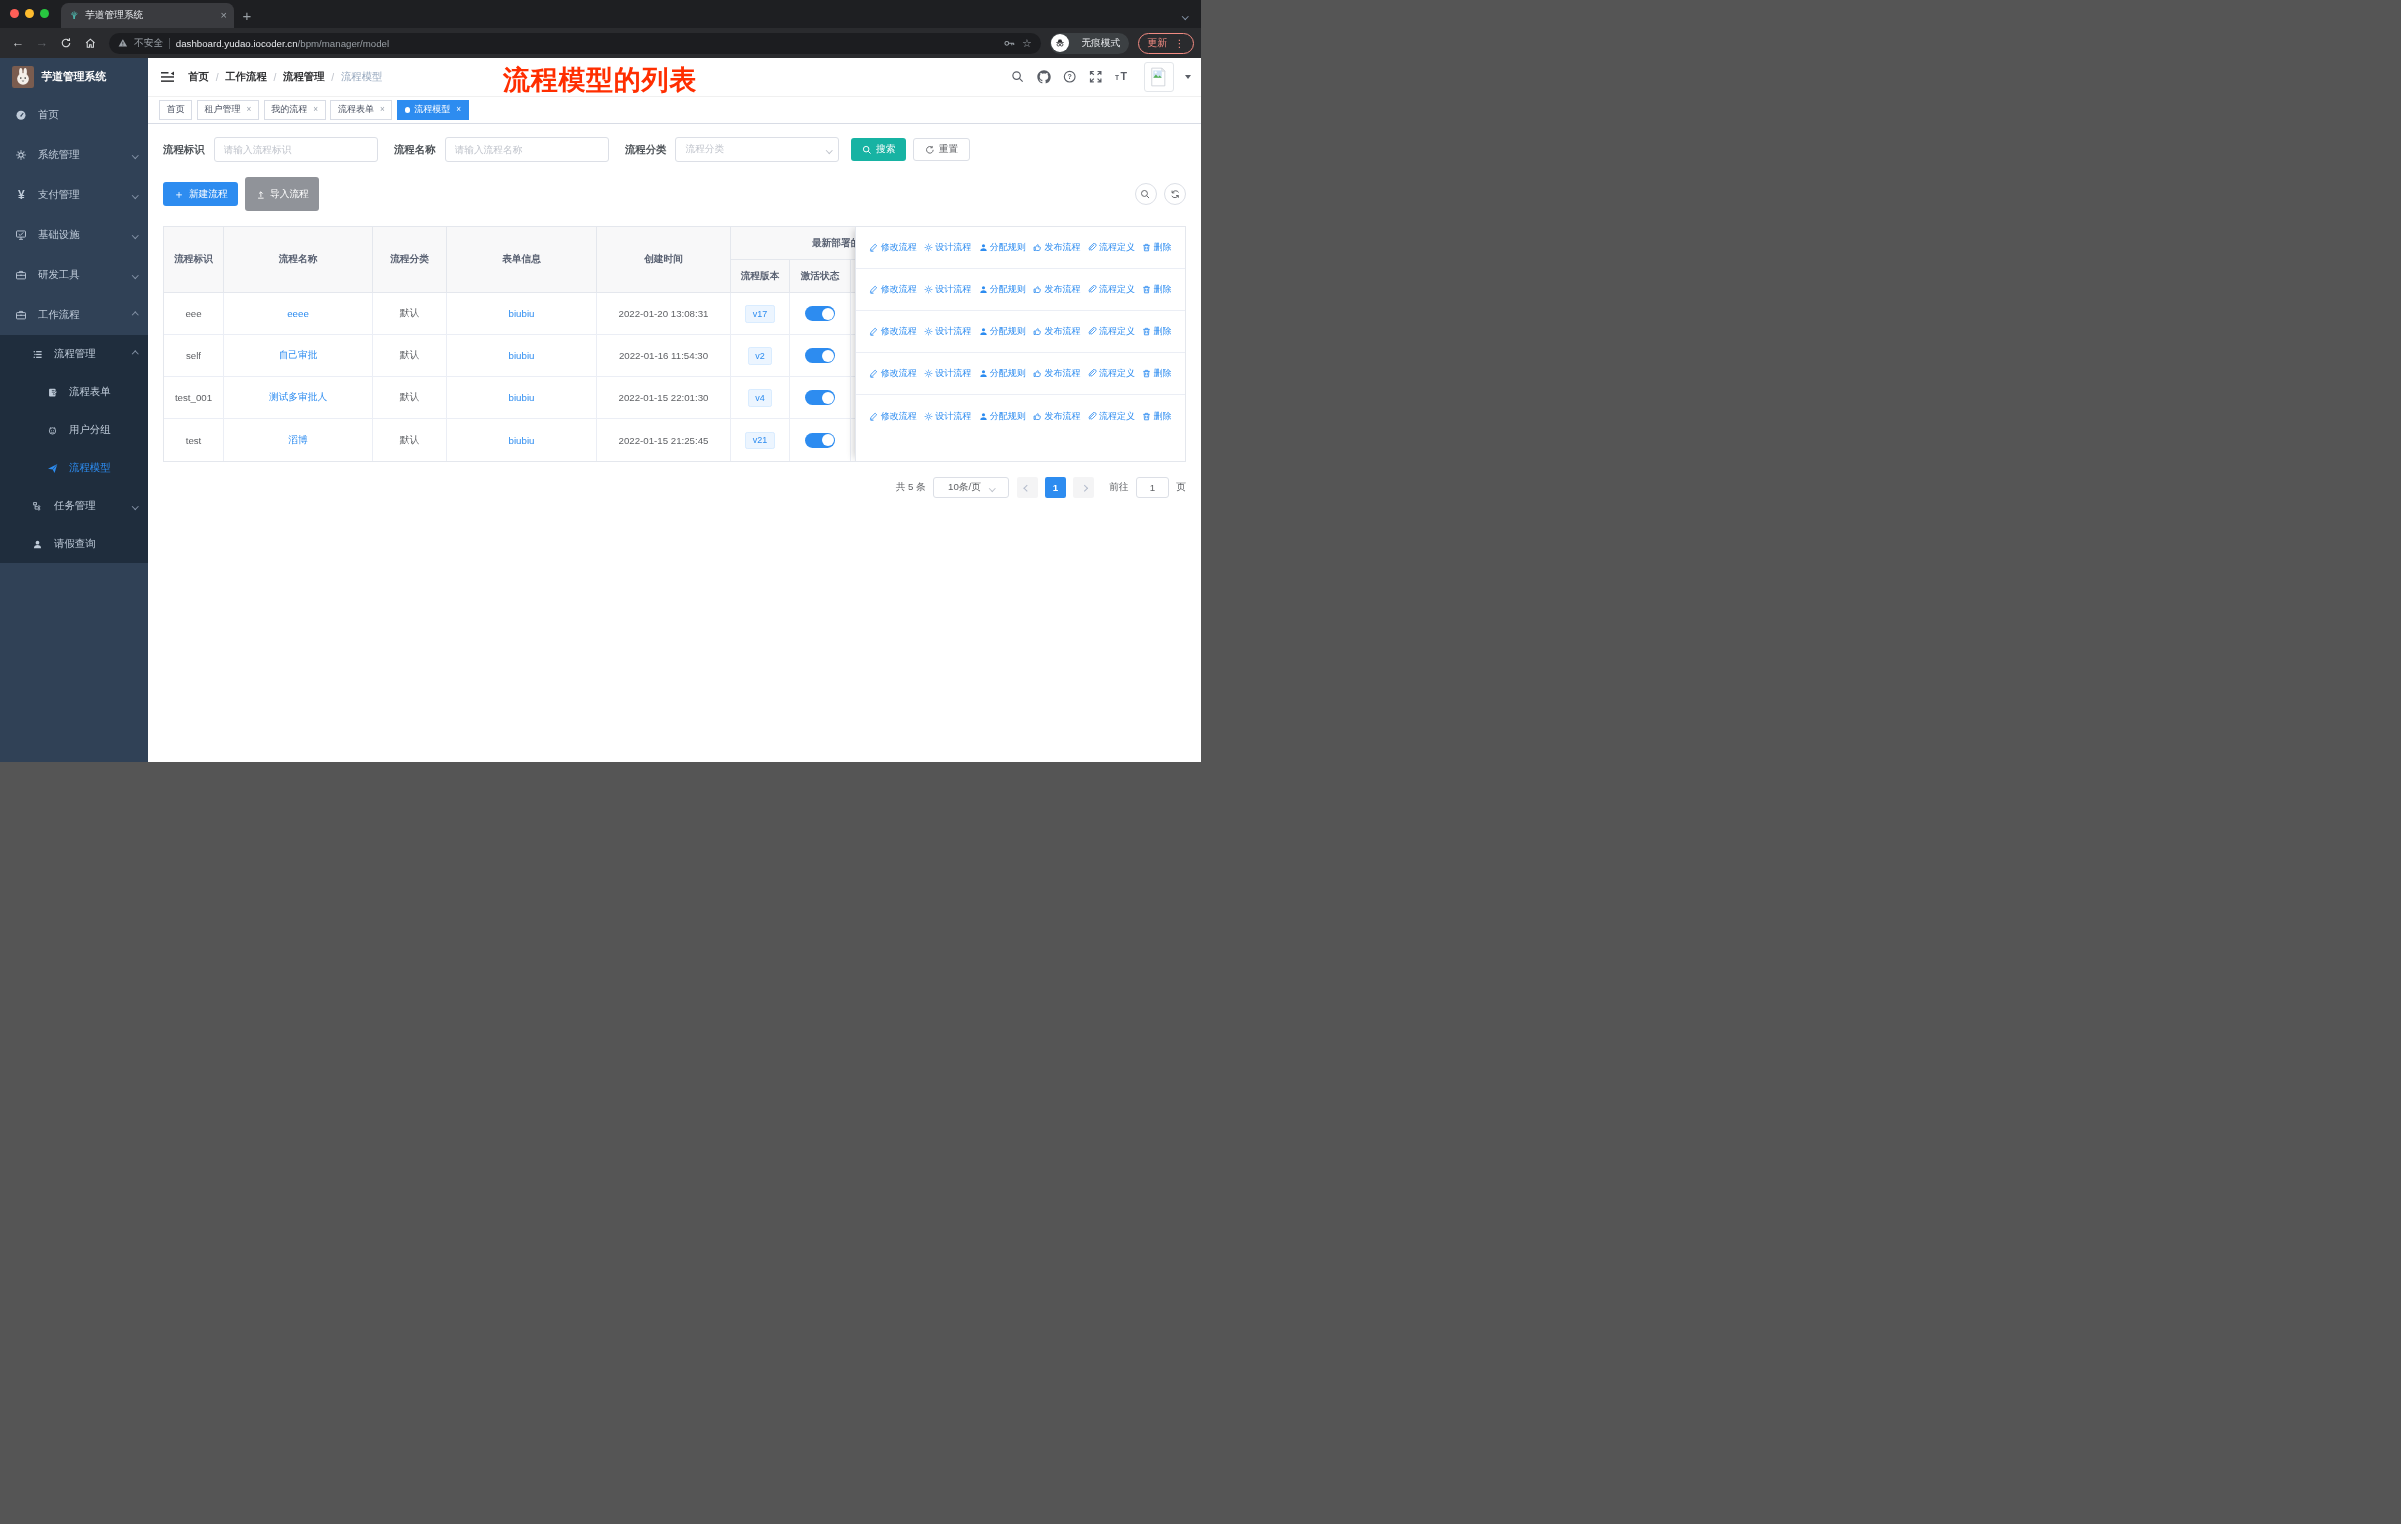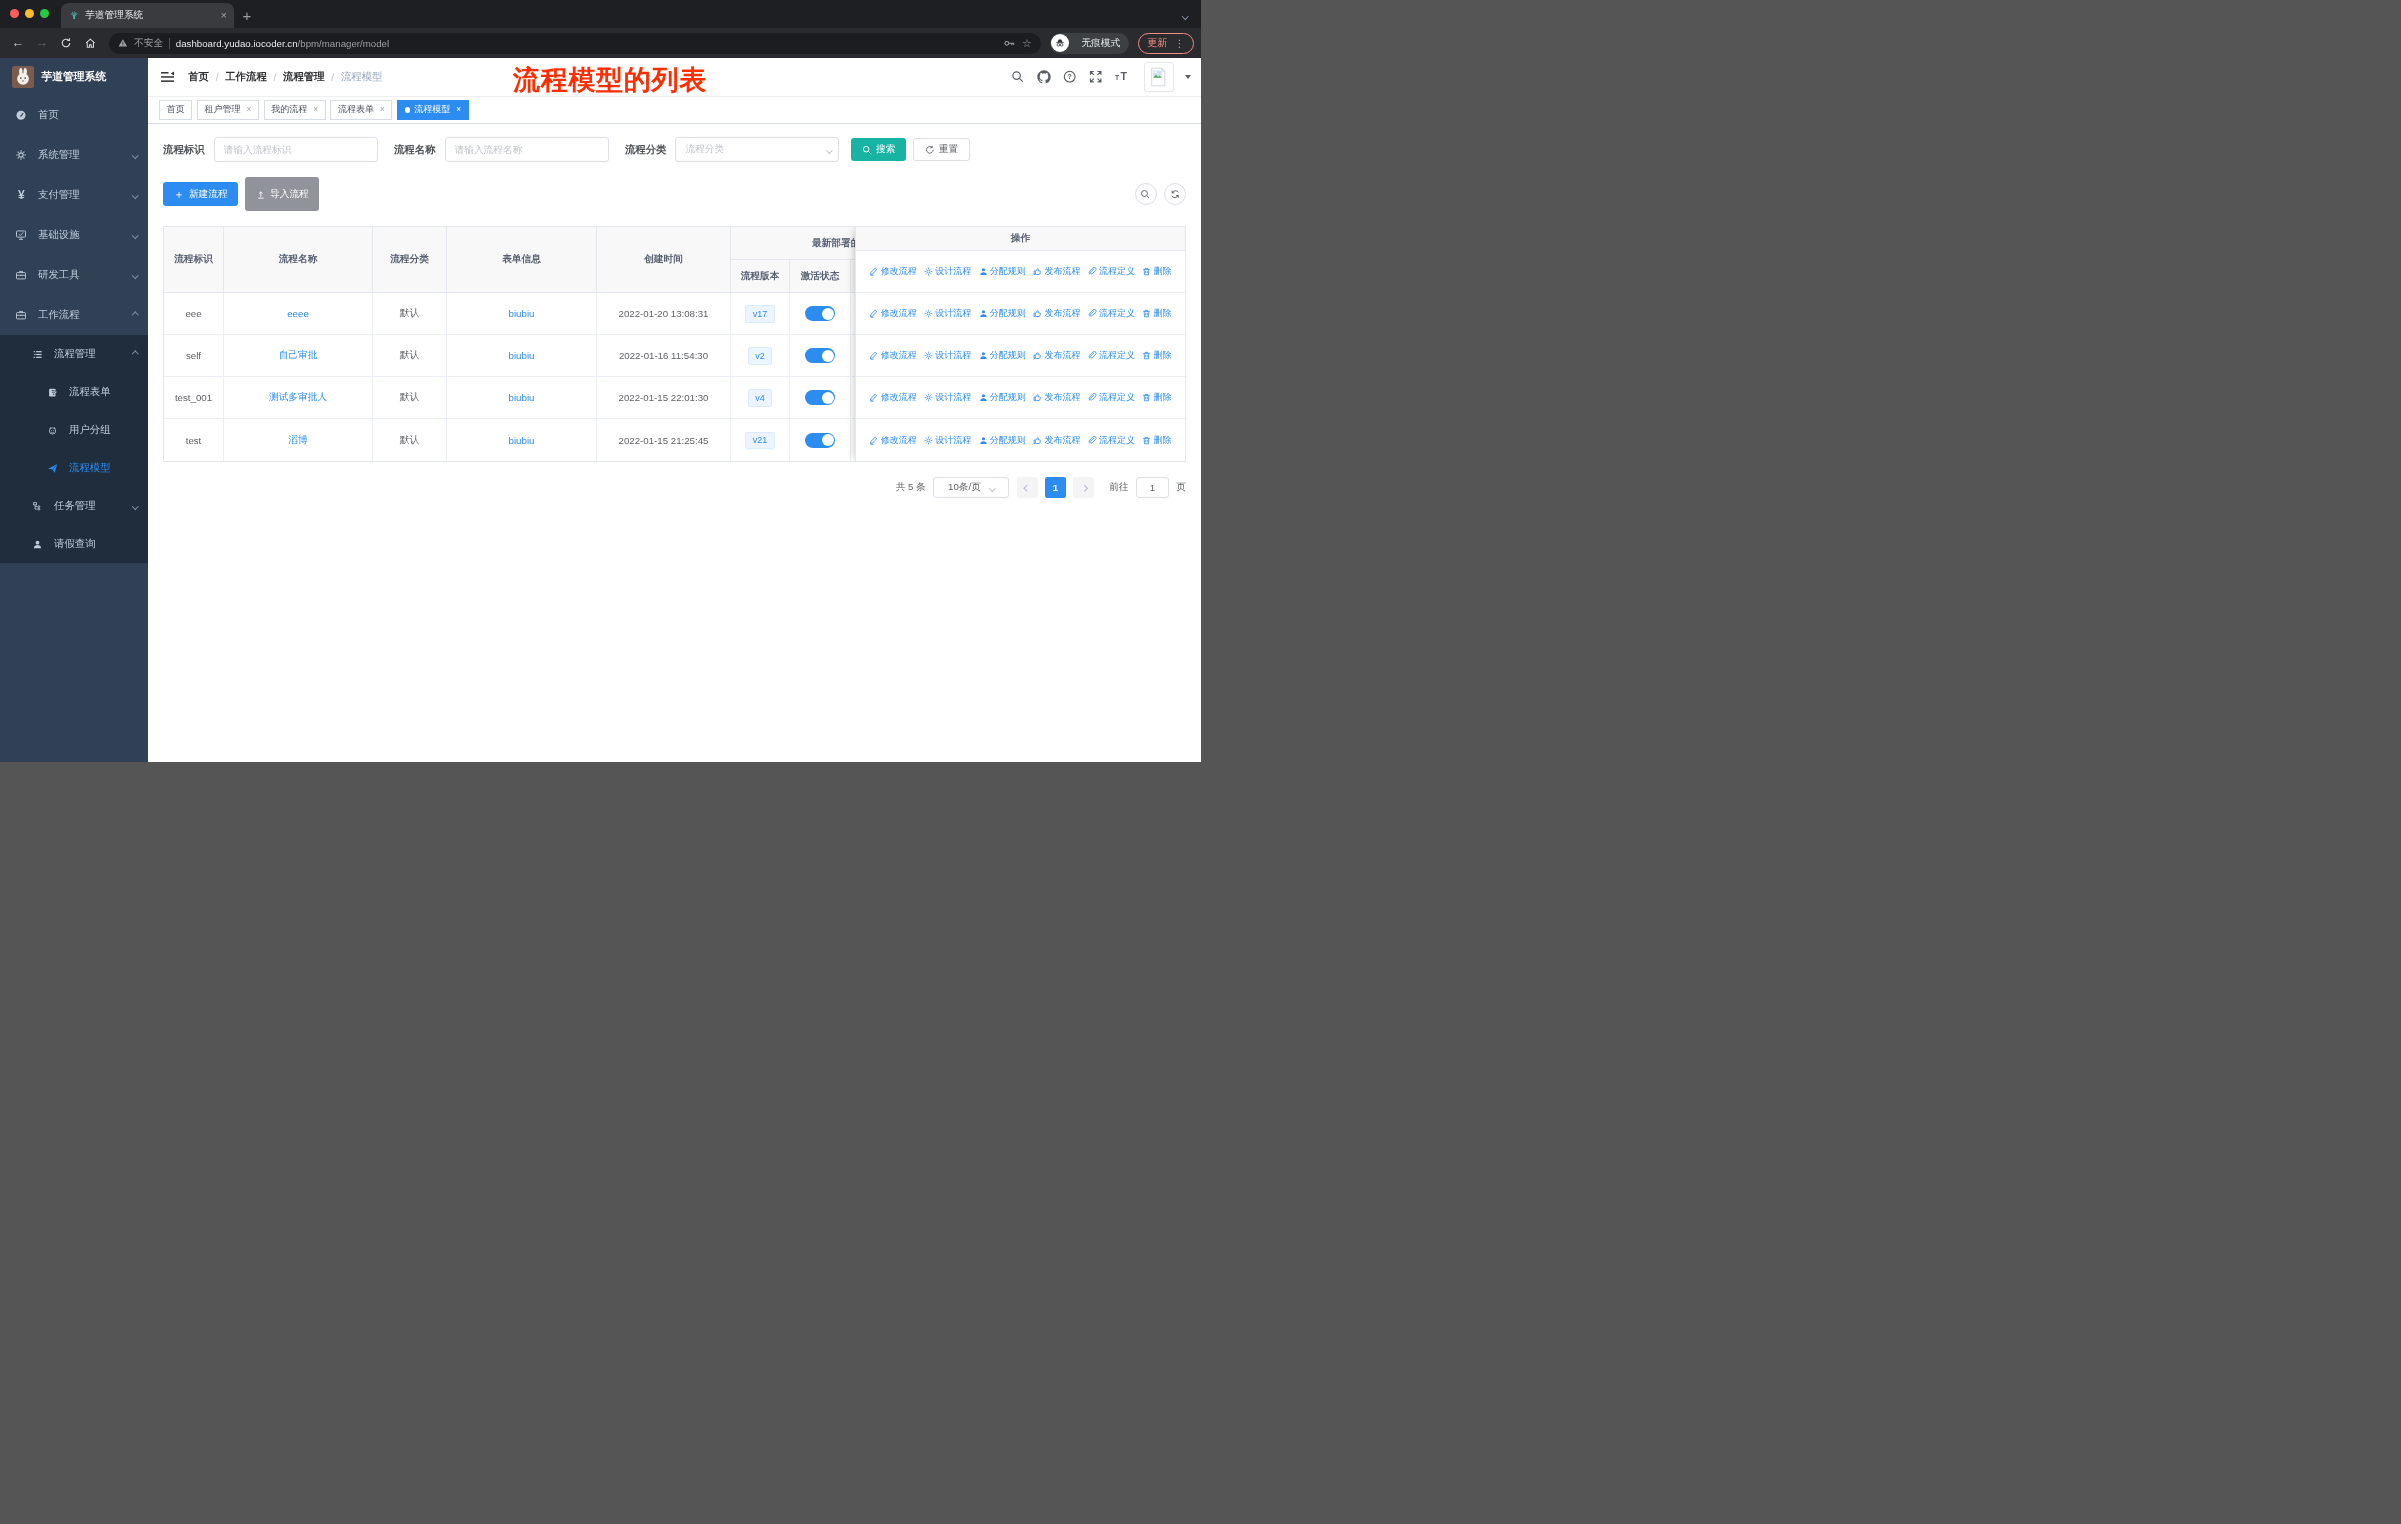--- a/index.html
+++ b/index.html
@@ -55,21 +55,21 @@
   .navbar{height:39px;display:flex;align-items:center;padding:0 10.4px;border-bottom:0.7px solid #f0f0f0;position:relative}
   .hamburger{width:19.4px;height:19.4px;display:flex;align-items:center;justify-content:center;cursor:pointer}
   .crumbs{display:flex;align-items:center;margin-left:10.4px;font-size:10.4px}
   .crumb{color:#303133;font-weight:600}
   .crumb.last{color:#97a8be;font-weight:400}
   .csep{color:#c0c4cc;margin:0 6.7px;font-weight:400}
   .nav-right{margin-left:auto;display:flex;align-items:center;gap:11px;color:#5a5e66}
   .nico{width:15px;height:15px;display:flex;align-items:center;justify-content:center;cursor:pointer}
   .avatar{width:30px;height:30px;border:0.7px solid #e3e6ea;border-radius:3px;background:#fff;display:flex;align-items:center;justify-content:center;margin-left:3px;cursor:pointer}
   .caret{width:0;height:0;border-left:3.7px solid transparent;border-right:3.7px solid transparent;border-top:4.5px solid #5a5e66;cursor:pointer}
-  .annotation{position:absolute;left:365px;top:3.7px;font-size:27px;font-weight:800;color:var(--red);letter-spacing:0.7px;pointer-events:none;white-space:nowrap}
+  .annotation{position:absolute;left:355px;top:3.7px;font-size:27px;font-weight:800;color:var(--red);letter-spacing:0.7px;pointer-events:none;white-space:nowrap}
 
   .tagsbar{height:27px;display:flex;align-items:center;gap:4.5px;padding:0 11px;border-bottom:0.7px solid #d8dce5;box-shadow:0 0.7px 2.2px rgba(0,0,0,.05);background:#fff}
   .tag{height:19.4px;display:flex;align-items:center;gap:4.5px;padding:0 6.7px;border:0.7px solid #d8dce5;background:#fff;color:#495060;font-size:9px;cursor:pointer;white-space:nowrap}
   .tag .tx{font-size:8.2px;color:#9aa2ad;margin-left:1.5px}
   .tag.active{background:var(--accent);border-color:var(--accent);color:#fff}
   .tag.active .tx{color:#fff}
   .tagdot{width:5.2px;height:5.2px;border-radius:50%;background:#fff;display:inline-block}
 
   .content{flex:1;padding:13.4px 15px 0 15px;background:#fff;min-width:0}
 
@@ -582,21 +582,20 @@
                 </div>
                 <div class="td w-act">
                   <span class="switch on">
                     <span class="knob"></span>
                   </span>
                 </div>
                 <div class="td w-ph"></div>
               </div>
             </div>
           <div class="opcol">
-            <div class="op-head">操作</div>
             <div>
                 <div class="oprow">
                   <a class="alink"><span class="ai">
                       <svg viewBox="0 0 12 12" fill="none" stroke="currentColor" stroke-width="1.1">
                         <path d="M8.2 1.6l2.1 2.1L4.5 9.4l-2.6.5.5-2.6z"></path>
                         <path d="M2 11h4"></path>
                       </svg>
                     </span>修改流程</a>
                   <a class="alink"><span class="ai">
                       <svg viewBox="0 0 12 12" fill="none" stroke="currentColor" stroke-width="1.1">

